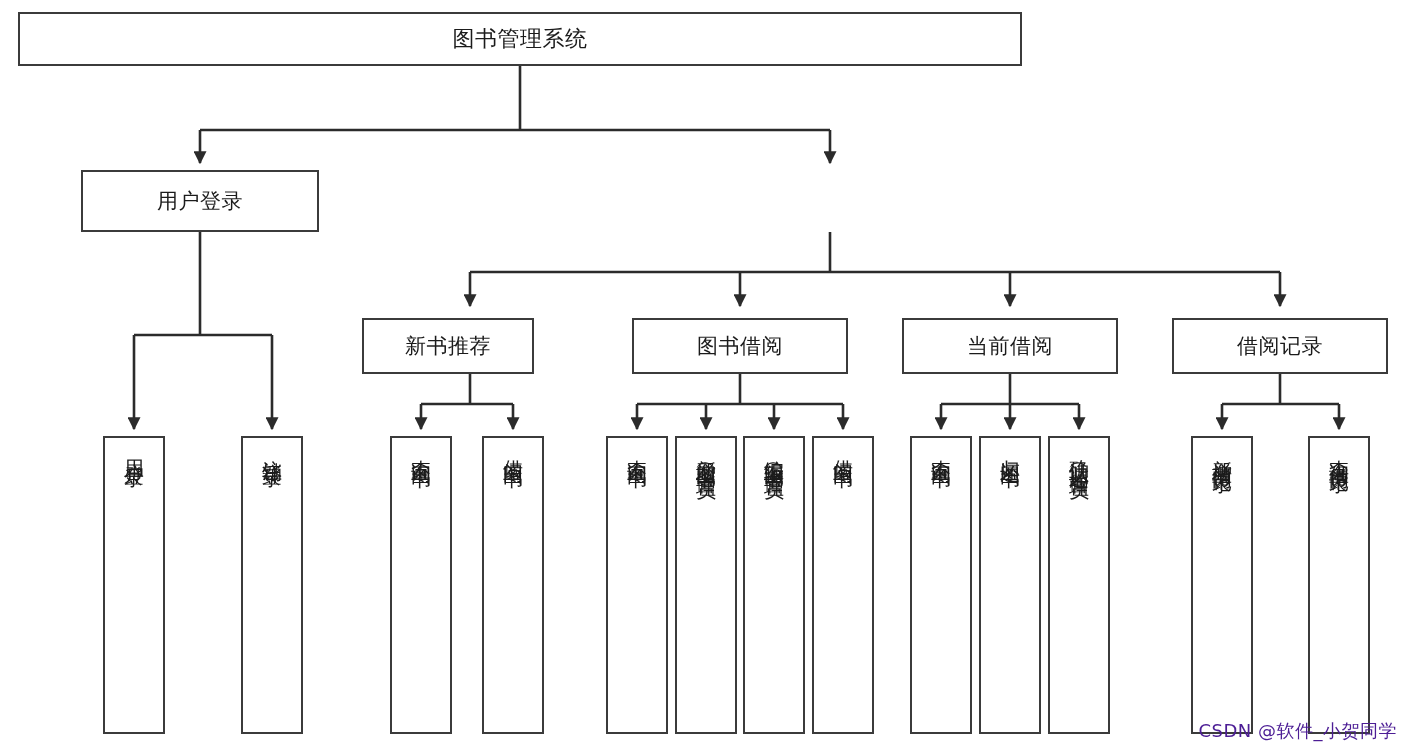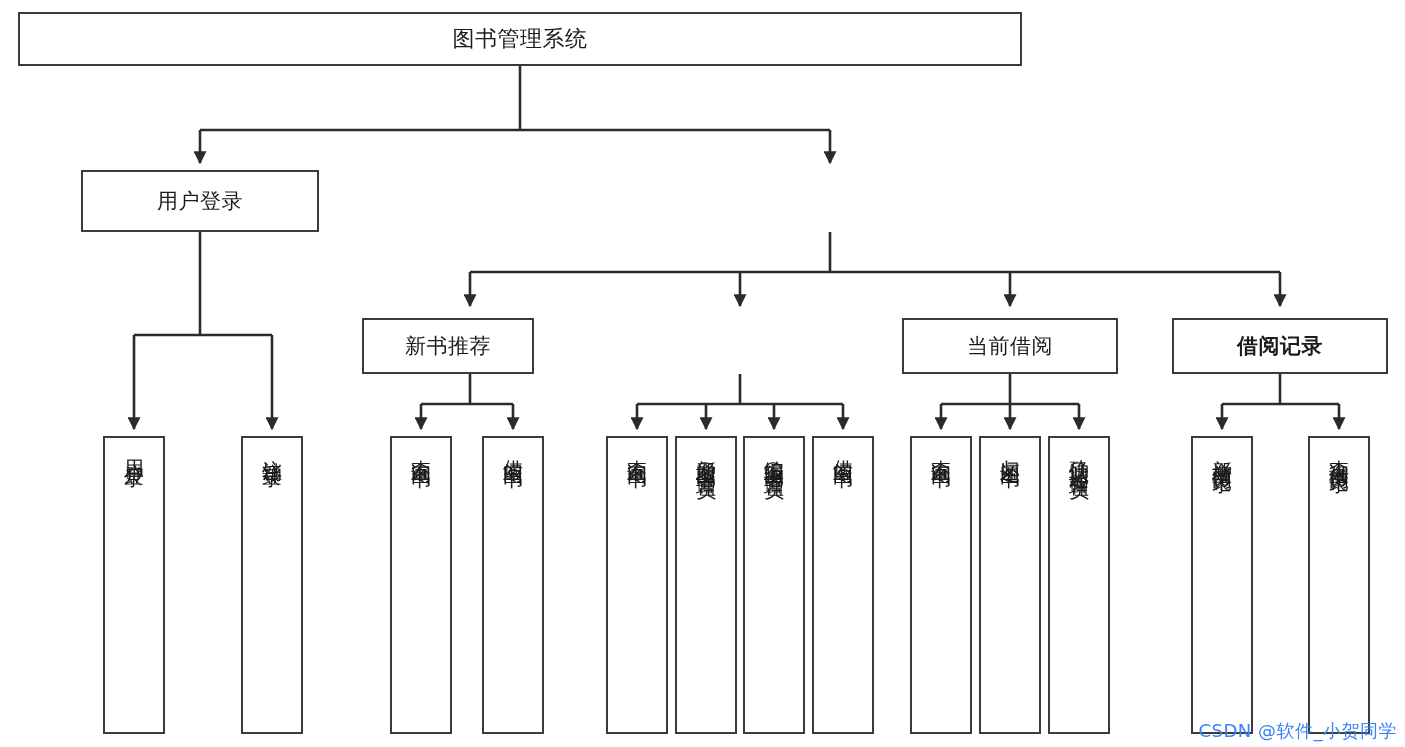--- a/index.html
+++ b/index.html
@@ -58,21 +58,21 @@
     align-items: flex-start;
     justify-content: center;
     padding-top: 6px;
   }
   .node.root .label { font-size: 22px; }
   .watermark {
     position: absolute;
     right: 8px;
     bottom: 4px;
     font-size: 18px;
-    color: #3b82f6;
+    color: #4c1d95;
     letter-spacing: 0.5px;
     white-space: nowrap;
     font-family: "DejaVu Sans", "Liberation Sans", sans-serif;
   }
 </style>
 </head>
 <body>
 
 <div id="diagram-root">
 
@@ -133,24 +133,27 @@
     <span class="label">图书管理系统</span>
   </div>
 
   <div class="node" style="left:81px; top:170px; width:238px; height:62px;">
     <span class="label">用户登录</span>
   </div>
 
   <div class="node" style="left:362px; top:318px; width:172px; height:56px;">
     <span class="label">新书推荐</span>
   </div>
+  <div class="node" style="left:632px; top:318px; width:216px; height:56px;">
+    <span class="label">图书借阅</span>
+  </div>
   <div class="node" style="left:902px; top:318px; width:216px; height:56px;">
     <span class="label">当前借阅</span>
   </div>
-  <div class="node" style="left:1172px; top:318px; width:216px; height:56px;font-weight:bold;">
+  <div class="node" style="left:1172px; top:318px; width:216px; height:56px;">
     <span class="label">借阅记录</span>
   </div>
 
   <div class="node vertical" style="left:103px; top:436px; width:62px; height:298px;">
     <span class="label">用户登录</span>
   </div>
   <div class="node vertical" style="left:241px; top:436px; width:62px; height:298px;">
     <span class="label">注销登录</span>
   </div>
 

